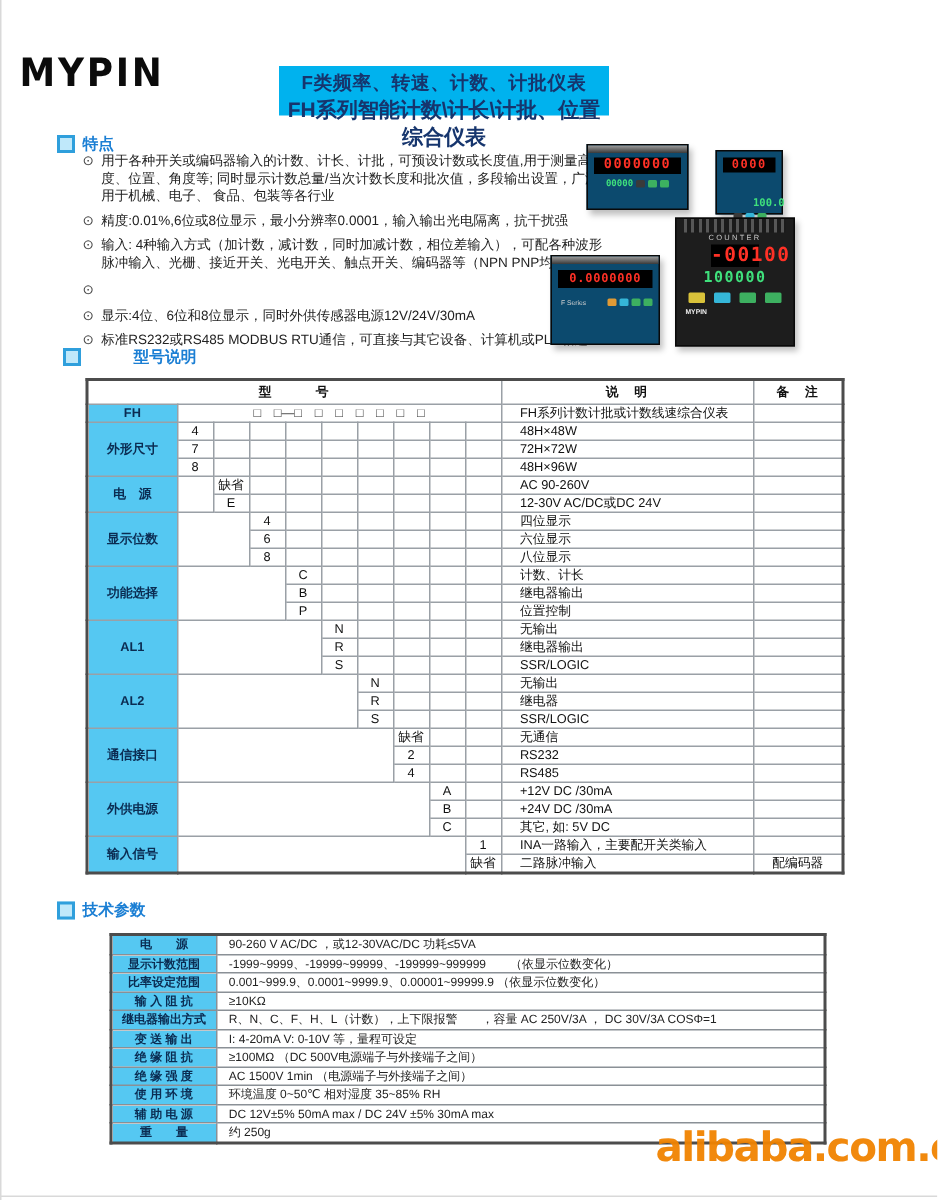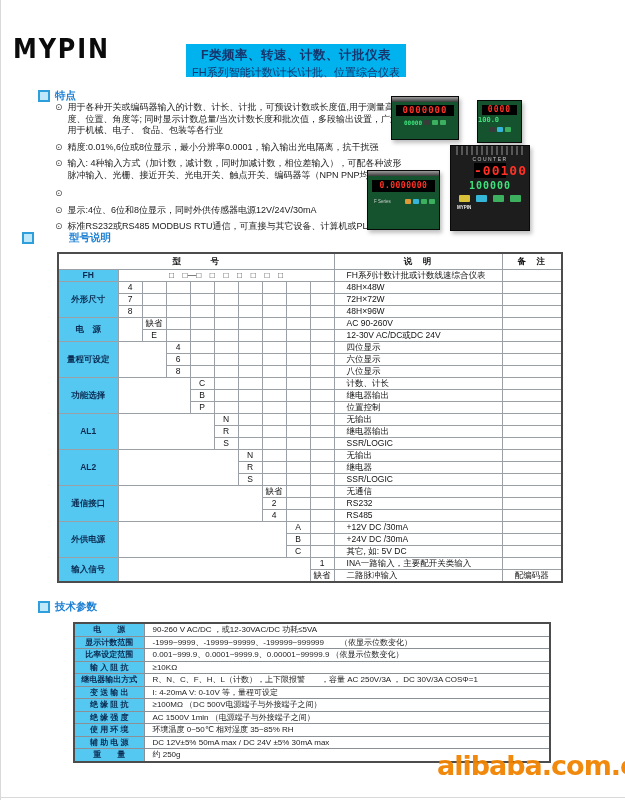--- a/index.html
+++ b/index.html
@@ -5,21 +5,21 @@
   html,body{margin:0;padding:0;background:#fff;}
   .page{position:relative;width:625px;height:800px;background:#ffffff;overflow:hidden;
         font-family:"Liberation Sans","DejaVu Sans",sans-serif;color:#222;}
   .edgeL{position:absolute;left:0;top:0;width:1px;height:800px;background:#d9d9d9;}
   .edgeB{position:absolute;left:0;top:797px;width:625px;height:1px;background:#d9d9d9;}
 
   
   .header-box{position:absolute;left:186px;top:0;width:220px;height:33px;background:#00b2ee;
               color:#16356d;text-align:center;margin-top:44px;}
   .header-title{font-size:12.5px;font-weight:bold;margin-top:3px;letter-spacing:.5px;}
-  .header-sub{font-size:11px;font-weight:normal;margin-top:1px;}
+  .header-sub{font-size:14px;font-weight:bold;margin-top:1px;}
   .logo{position:absolute;left:13px;top:34px;font-size:26px;font-weight:900;color:#0b0b0b;
         letter-spacing:2px;font-family:"DejaVu Sans","Liberation Sans",sans-serif;transform:scaleX(.92);transform-origin:left;}
 
   
   .section-title{position:absolute;display:flex;align-items:center;gap:5px;}
   .sq{width:8px;height:8px;background:#bfe8fa;border:2px solid #2f9fdc;}
   .section-label{font-size:10.5px;font-weight:bold;color:#1b7fd4;}
 
   
   .features{position:absolute;left:55px;top:102px;width:348px;}
@@ -44,37 +44,37 @@
   .spec{position:absolute;left:73px;top:622px;width:476px;border:2px solid #4c4c4c;font-size:8px;color:#222;}
   .spec td{border:1px solid #8a9096;height:11.5px;line-height:11.5px;padding:0;white-space:nowrap;overflow:hidden;}
   .spec .lbl{background:#55c8f2;text-align:center;font-weight:bold;color:#0b2c52;}
   .spec .vl{padding-left:8px;}
 
   
   .watermark{position:absolute;left:437px;top:750px;font-size:27px;font-weight:bold;
              color:rgba(240,131,0,.95);font-family:"DejaVu Sans",sans-serif;letter-spacing:-1px;}
 
   
-  .meter{position:absolute;background:#14532d;border:1px solid #090909;box-shadow:2px 3px 4px rgba(0,0,0,.25);}
+  .meter{position:absolute;background:#0c4a6e;border:1px solid #090909;box-shadow:2px 3px 4px rgba(0,0,0,.25);}
   .flange{height:5px;background:linear-gradient(#9c9c9c,#3a3a3a);}
   .led{font-family:"DejaVu Sans Mono",monospace;font-weight:bold;}
   .ledR{color:#ff3126;background:#000;}
   .ledG{color:#3fe07c;}
   .btn{display:inline-block;width:6px;height:5px;border-radius:1px;}
   .btn.g{background:#3db060;} .btn.c{background:#35b6d8;} .btn.o{background:#e09a35;}
   .btn.y{background:#d9c23a;} .btn.d{background:#3a3a3a;}
 
   .mA{left:391px;top:96px;width:66px;height:42px;}
   .mA .ledR{font-size:9px;line-height:11px;text-align:center;margin:3px 4px 0;letter-spacing:1px;}
   .mA .row{display:flex;align-items:center;justify-content:center;gap:2px;margin-top:3px;}
   .mA .ledG{font-size:6px;}
 
   .mB{left:477px;top:100px;width:43px;height:41px;}
   .mB .ledR{font-size:8px;line-height:10px;text-align:center;margin:4px 4px 0;letter-spacing:1px;}
-  .mB .ledG{font-size:7px;display:block;margin-top:1px;}
+  .mB .ledG{font-size:7px;display:block;margin-top:16px;padding-left:24px;}
   .mB .row{display:flex;justify-content:center;gap:2px;margin-top:3px;}
 
   .mC{left:367px;top:170px;width:71px;height:58px;}
   .mC .ledR{font-size:8px;line-height:12px;text-align:center;margin:4px 4px 0;letter-spacing:.5px;}
   .mC .row{display:flex;align-items:center;gap:2px;margin:7px 4px 0;}
   .mC .series{font-size:4.5px;color:#cfcfcf;margin-right:auto;margin-left:2px;}
 
   .mD{left:450px;top:145px;width:78px;height:84px;background:#1d1d1d;}
   .mD .ridge{height:9px;margin:0 5px 1px;background:repeating-linear-gradient(90deg,#575757 0 2px,#1b1b1b 2px 5px);}
   .mD .title{font-size:5px;color:#c8c8c8;text-align:center;letter-spacing:1.5px;}
@@ -168,21 +168,21 @@
     <span class="led ledG">100000</span>
     <div class="row">
         <span class="btn y"></span>
         <span class="btn c"></span>
         <span class="btn g"></span>
         <span class="btn g"></span>
       </div>
     <div class="brand">MYPIN</div>
   </div>
 
-  <div class="section-title" style="left:22px;top:231px;gap:35px;">
+  <div class="section-title" style="left:42px;top:231px;gap:35px;">
     <span class="sq"></span>
     <span class="section-label">型号说明</span>
   </div>
 
   <table class="model">
     <colgroup>
         <col style="width:60px">
         <col style="width:24px">
         <col style="width:24px">
         <col style="width:24px">
@@ -270,21 +270,21 @@
           <td></td>
           <td></td>
           <td></td>
           <td></td>
           <td></td>
           <td class="ds">12-30V AC/DC或DC 24V</td>
           <td class="nt"></td>
         </tr>
 
     <tr>
-          <td class="lbl" rowspan="3">量程可设定</td>
+          <td class="lbl" rowspan="3">显示位数</td>
           <td rowspan="3" colspan="2"></td>
           <td class="cd">4</td>
           <td></td>
           <td></td>
           <td></td>
           <td></td>
           <td></td>
           <td></td>
           <td class="ds">四位显示</td>
           <td class="nt"></td>

